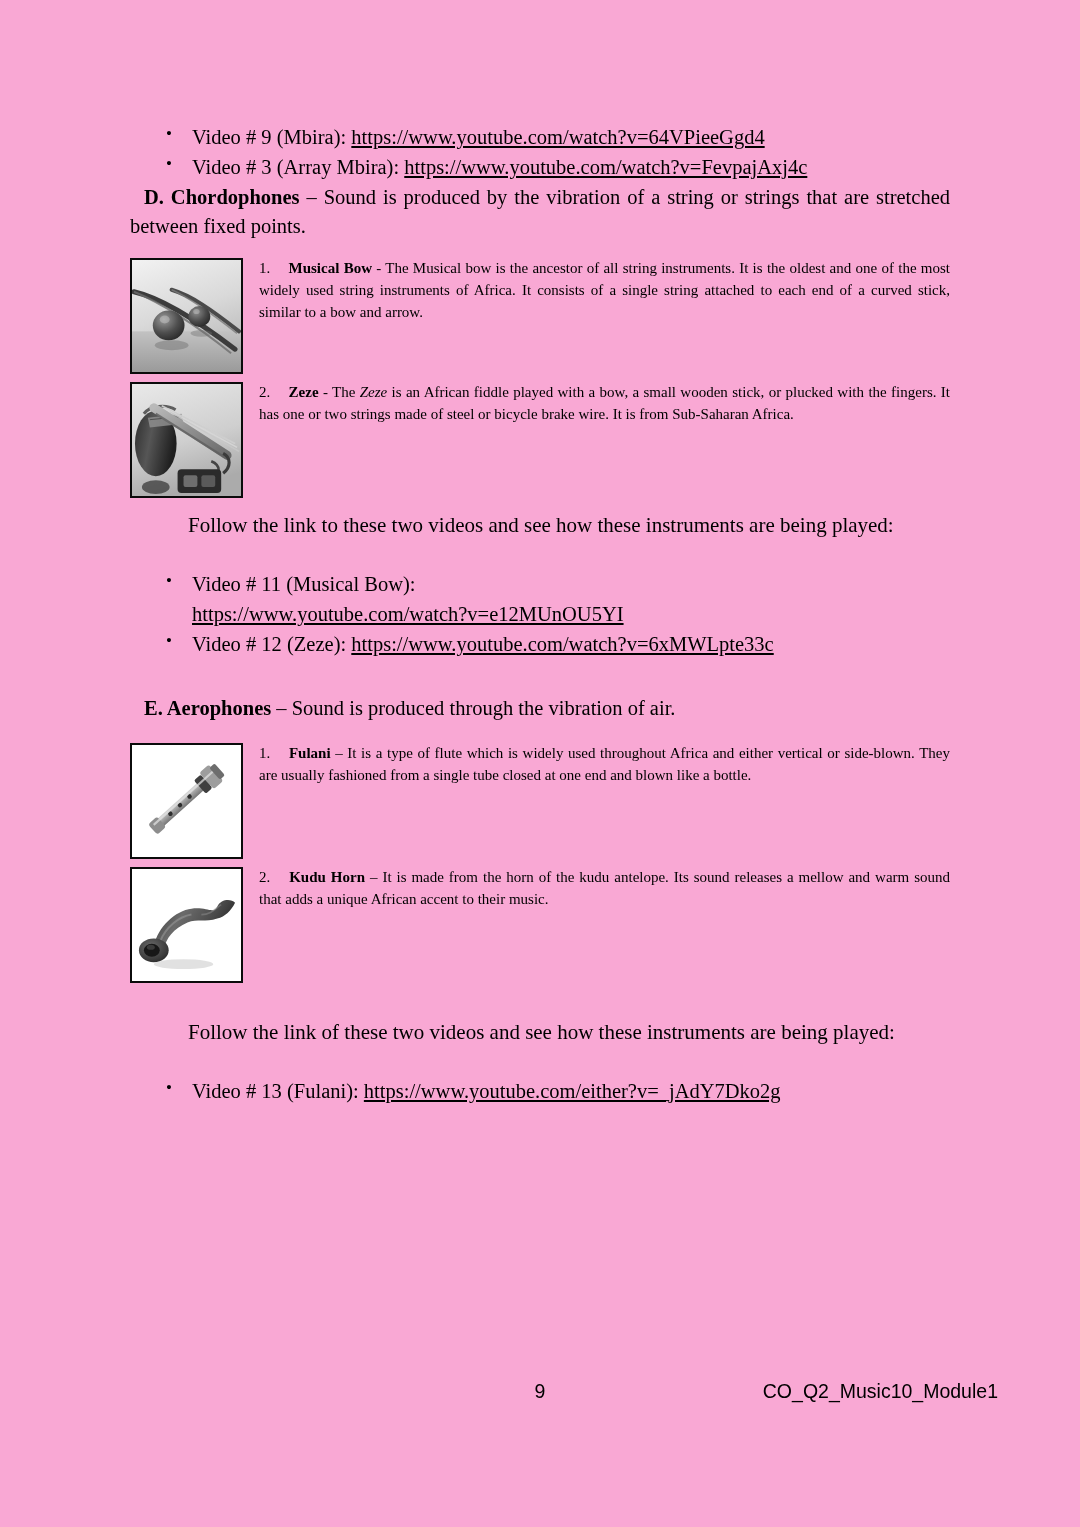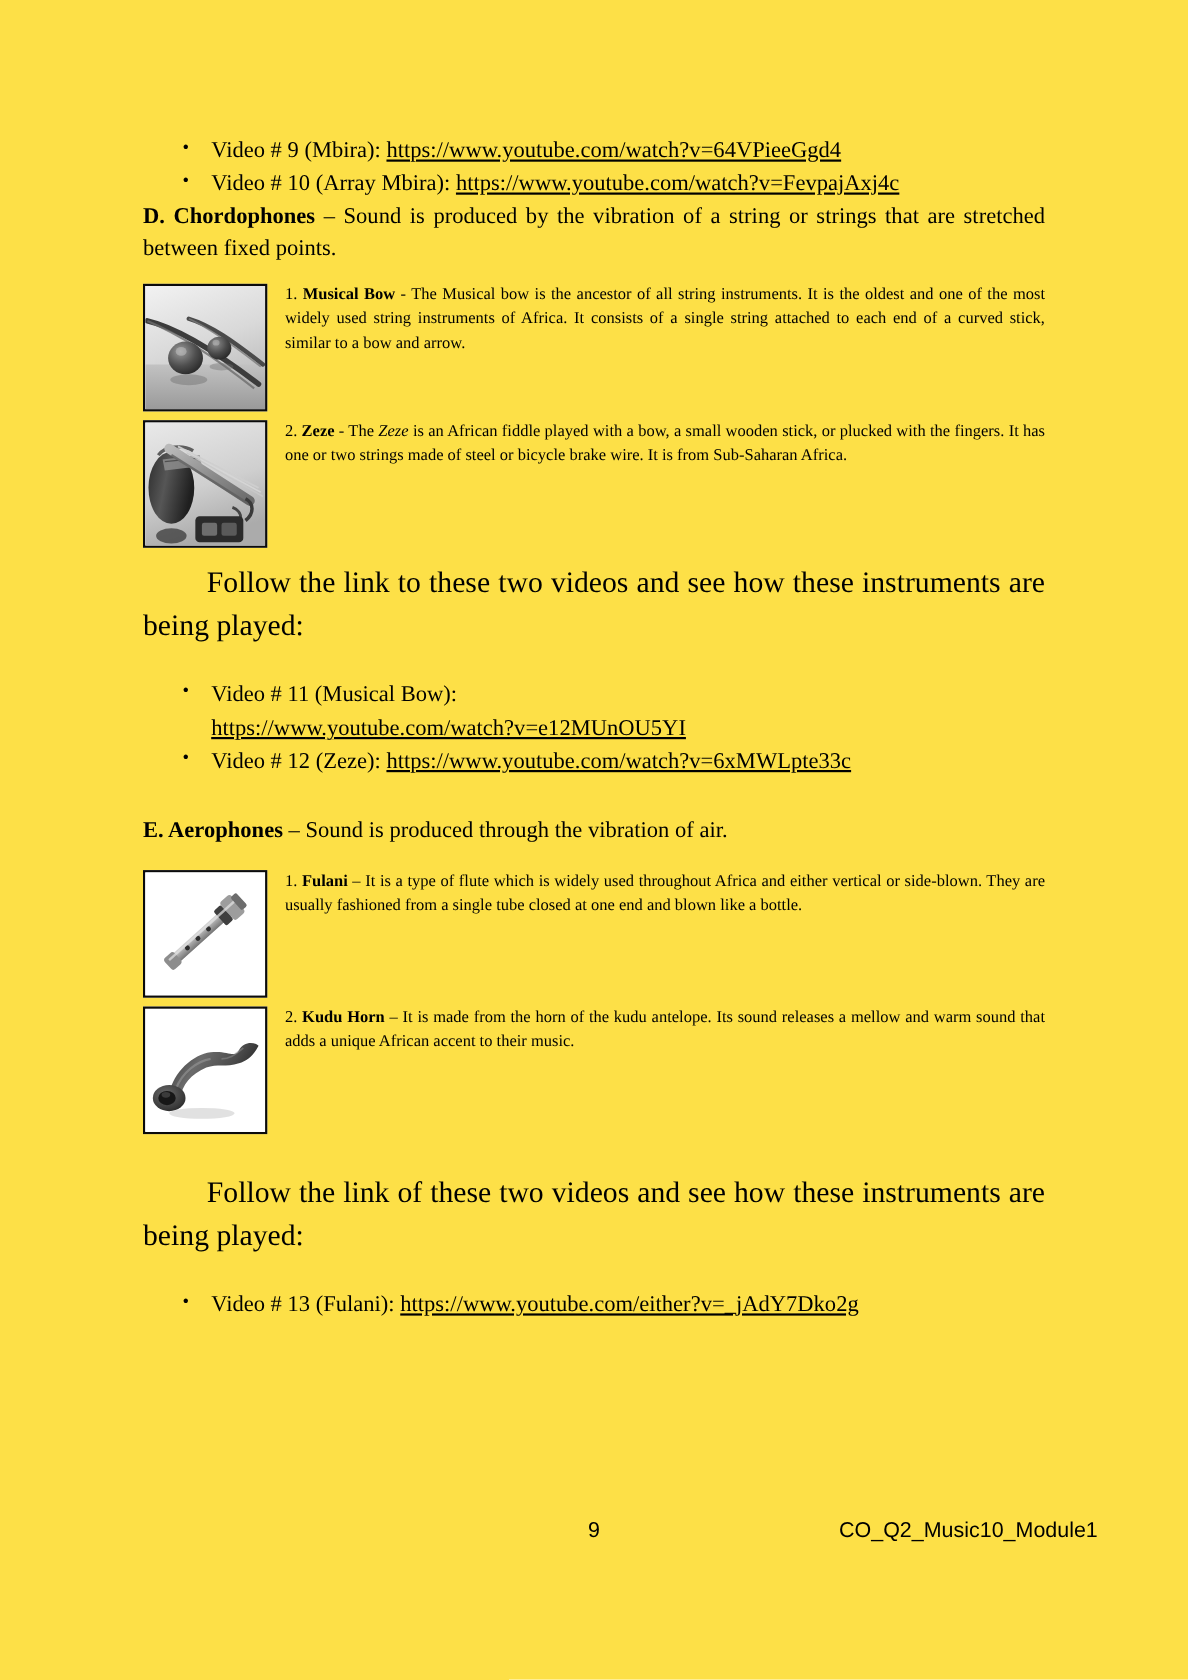--- a/index.html
+++ b/index.html
@@ -14,39 +14,39 @@
     font-family: "Liberation Serif", "DejaVu Serif", serif;
     color: #000000;
     overflow: hidden;
   }
 
   .page {
     position: absolute;
     left: 0; top: 0;
     width: 1080px;
     height: 1527px;
-    background: #fde047;
+    background: #f9a8d4;
   }
 
   .content {
     position: absolute;
     left: 130px;
     top: 122px;
     width: 820px;
   }
 
   
   .para {
-    font-size: 27px;
+    font-size: 21px;
     line-height: 1.45;
     text-align: justify;
     margin: 0;
   }
 
-  .b { font-weight: bold; }
+  .b { font-weight: bold; margin-left: 14px; }
   .i { font-style: italic; }
 
   
   ul.bullets {
     list-style: none;
     margin: 0;
     padding: 0;
   }
   ul.bullets li {
     position: relative;
@@ -143,21 +143,21 @@
 <body>
 
 <div class="page">
   <div class="content">
 
     <ul class="bullets">
       <li>
         <span>Video # 9 (Mbira): </span><a class="link" href="#">https://www.youtube.com/watch?v=64VPieeGgd4</a>
       </li>
       <li>
-        <span>Video # 10 (Array Mbira): </span><a class="link" href="#">https://www.youtube.com/watch?v=FevpajAxj4c</a>
+        <span>Video # 3 (Array Mbira): </span><a class="link" href="#">https://www.youtube.com/watch?v=FevpajAxj4c</a>
       </li>
     </ul>
 
     <p class="section-head"><span class="b">D. Chordophones</span><span> – Sound is produced by the vibration of a string or strings that are stretched between fixed points.</span></p>
 
     <div class="sp-16"></div>
 
     <div class="media-row">
       <div class="fig">
         <svg viewBox="0 0 110 113" xmlns="http://www.w3.org/2000/svg" aria-hidden="true">

